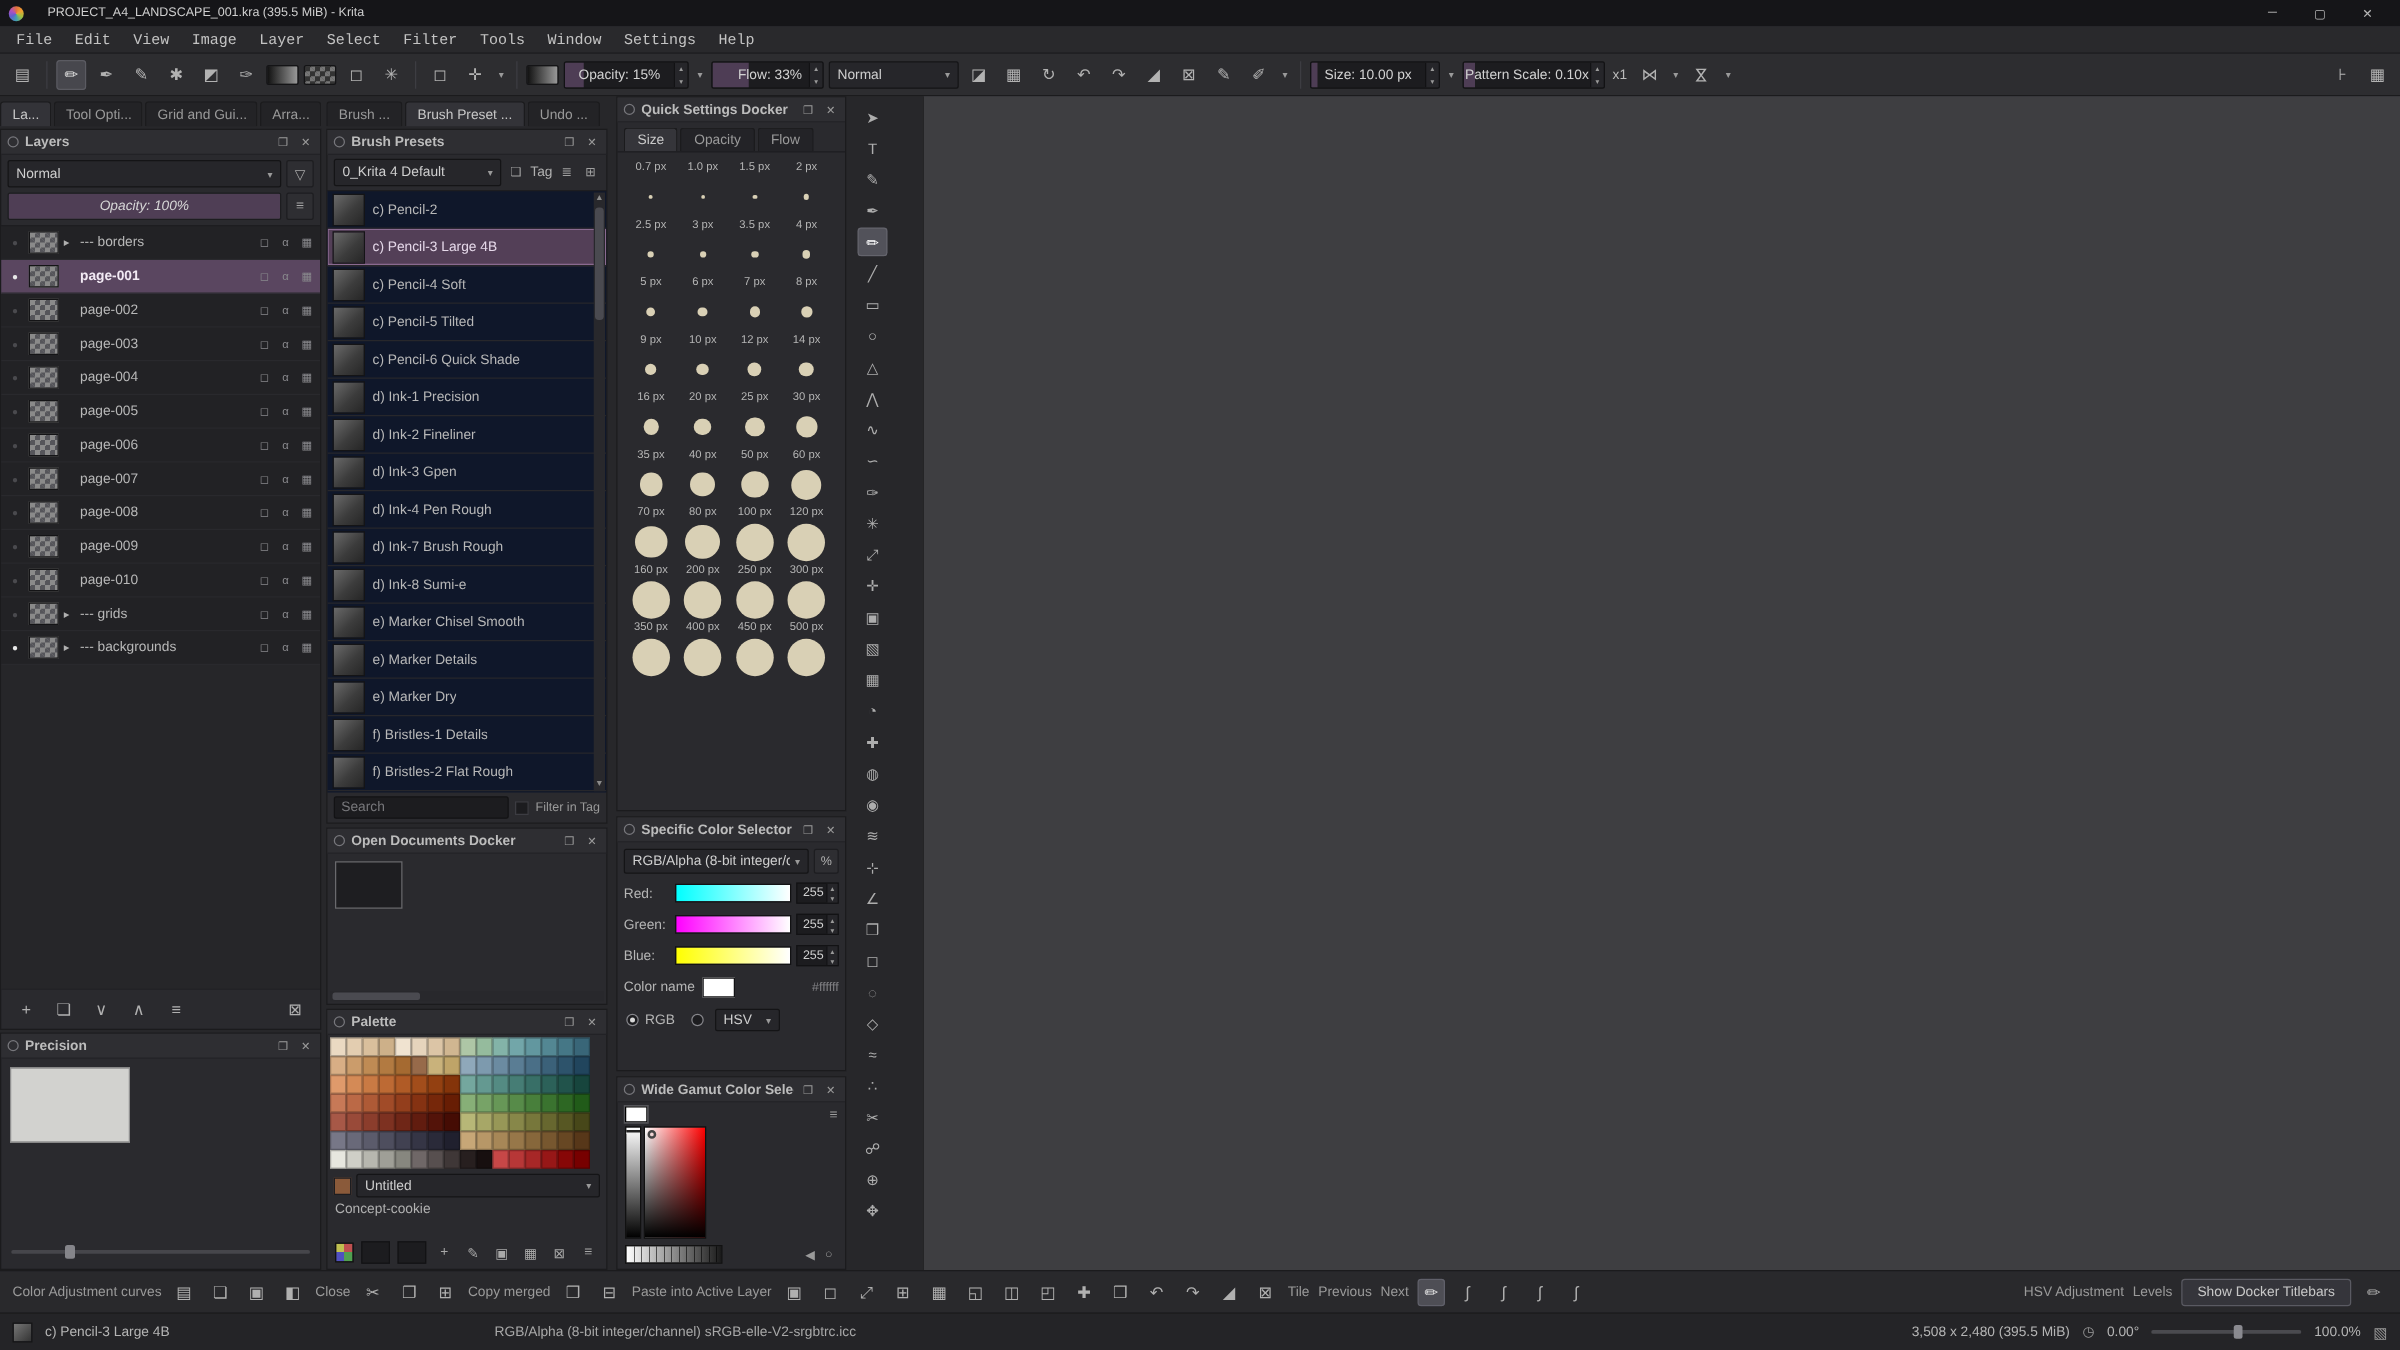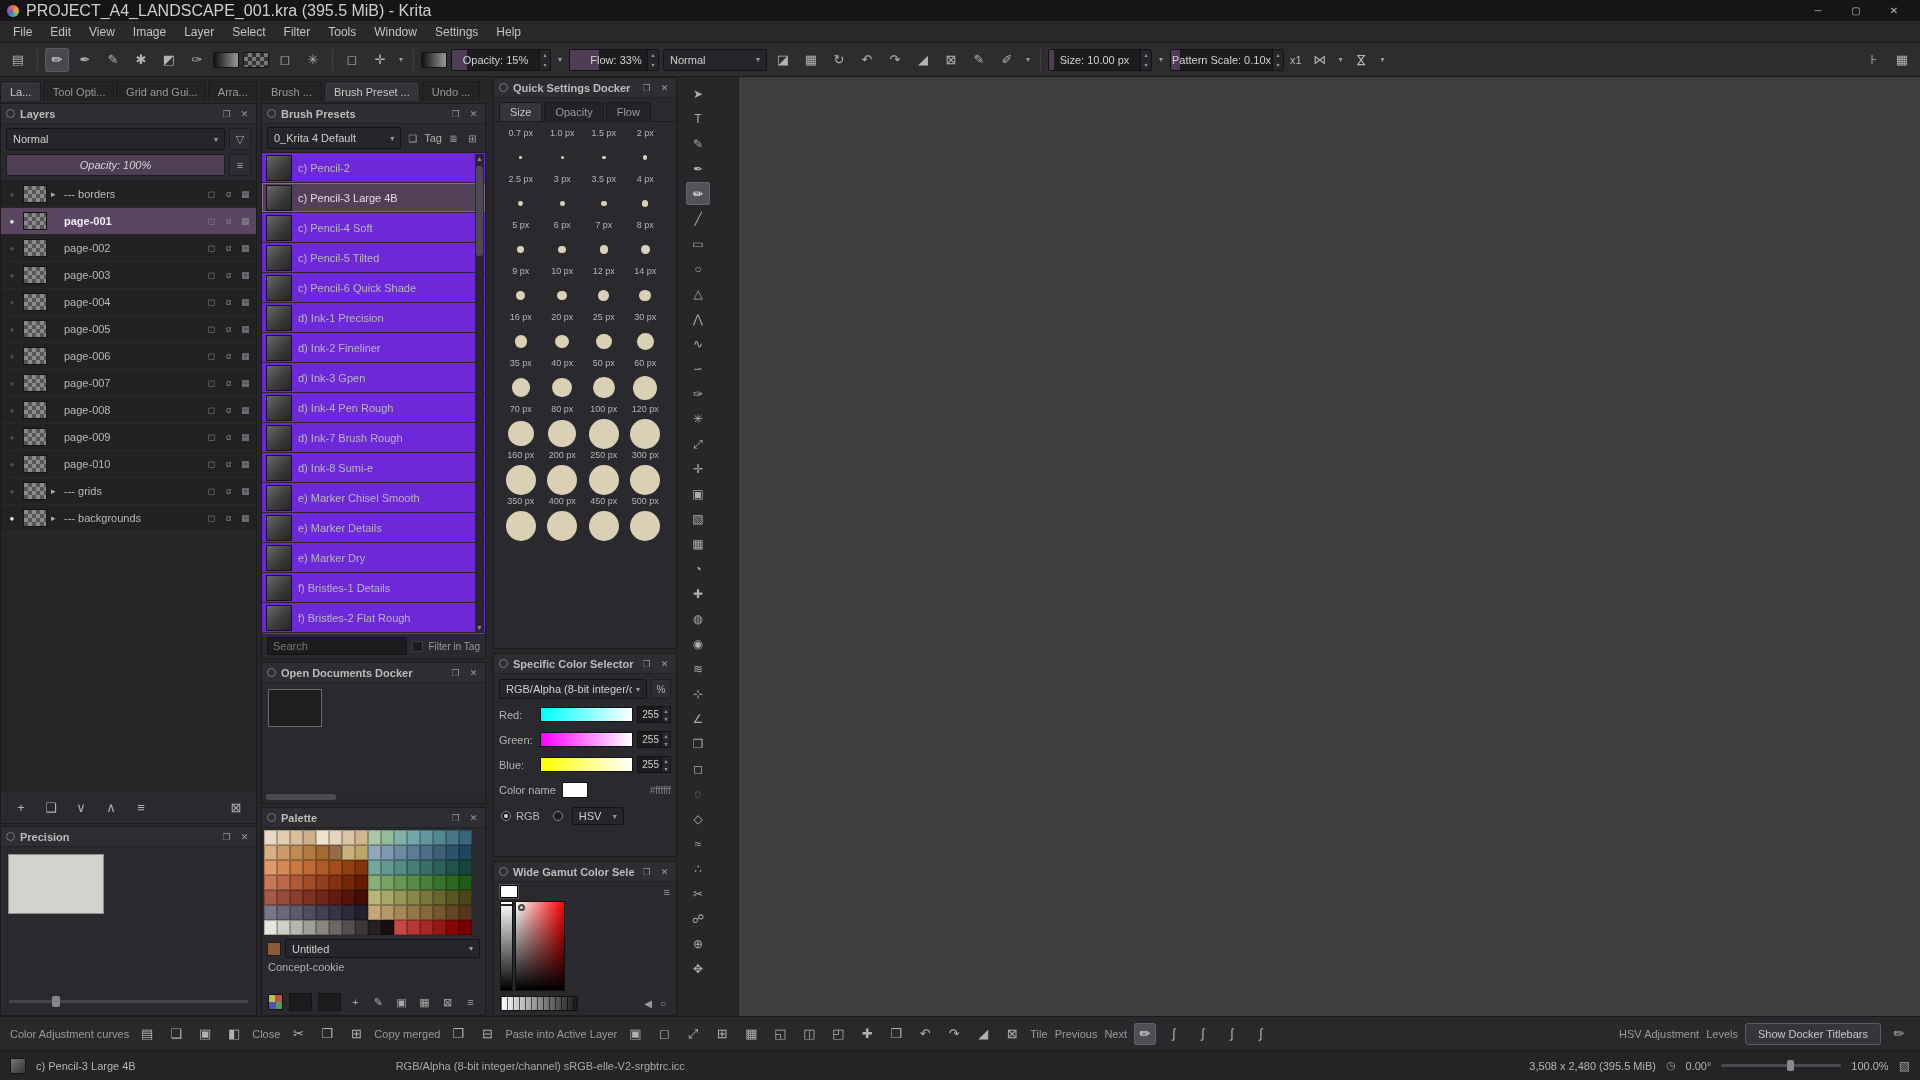--- a/index.html
+++ b/index.html
@@ -2,26 +2,26 @@
 <html><head>
 <meta charset="utf-8">
 <style>
   * { margin:0; padding:0; box-sizing:border-box; }
   html,body { width:1920px; height:1080px; overflow:hidden; }
   body { background:#27272a; font-family:"Liberation Sans", sans-serif; font-size:12px; color:#bdbdbd; }
 
   
   .titlebar { height:21px; background:#151518; display:flex; align-items:center; gap:7px; padding:0 7px; }
   .app-logo { width:12px; height:12px; border-radius:50%; background:conic-gradient(#e07040,#f0a030,#a0c040,#40a0b0,#6060d0,#b050c0,#e07040); flex:0 0 auto; }
-  .title-text { font-size:16px; color:#cfcfcf; white-space:nowrap; }
+  .title-text { font-size:10px; color:#cfcfcf; white-space:nowrap;margin-left:12px; }
   .win-controls { margin-left:auto; display:flex; }
   .winbtn { width:38px; text-align:center; font-size:10px; color:#b8b8b8; }
 
   
-  .menubar { height:22px; background:#29292c; border-bottom:1px solid #1b1b1d; display:flex; align-items:center; padding:0 4px; }
+  .menubar { height:22px; background:#29292c; border-bottom:1px solid #1b1b1d; display:flex; align-items:center; padding:0 4px;font-family:Liberation Mono, monospace; }
   .menu-item { padding:2px 9px; font-size:12px; color:#c3c3c3; white-space:nowrap; }
 
   
   .toolbar { height:34px; background:#2d2d30; border-bottom:1px solid #1b1b1d; display:flex; align-items:center; padding:0 6px; gap:4px; }
   .tbtn { min-width:24px; height:24px; display:inline-flex; align-items:center; justify-content:center; font-size:13px; color:#b2b2b2; border-radius:3px; flex:0 0 auto; }
   .tbtn.pressed { background:#47474d; box-shadow:inset 0 0 0 1px #5b5b62; color:#e2e2e2; }
   .rot90 { transform:rotate(90deg); }
   .tsep { width:1px; height:22px; background:#3d3d42; margin:0 3px; flex:0 0 auto; }
   .tcaret { width:10px; font-size:8px; color:#9a9a9a; text-align:center; flex:0 0 auto; }
   .tlabel { font-size:11px; color:#bbbbbb; padding:0 2px; white-space:nowrap; }
@@ -89,21 +89,21 @@
   .overview-thumb { width:96px; height:60px; margin:7px; background:#d2d2cf; border:1px solid #8f8f8f; }
   .overview-slider { margin:auto 8px 12px; height:3px; background:#46464b; border-radius:2px; position:relative; }
   .overview-slider .handle { position:absolute; left:18%; top:-4px; width:8px; height:11px; background:#85858a; border-radius:2px; }
 
   
   .brush-docker { height:556px; flex:0 0 556px; }
   .chooser-row { display:flex; align-items:center; gap:4px; padding:3px 5px; }
   .chooser-row .dd { flex:1; }
   .mini-ico { width:15px; text-align:center; font-size:10px; color:#a0a0a0; flex:0 0 auto; }
   .tag-label { font-size:11px; color:#b0b0b0; }
-  .brush-list { flex:1; background:#6d28d9; border-top:1px solid #1d1d20; position:relative; overflow:hidden; display:flex; flex-direction:column; }
+  .brush-list { flex:1; background:#0f172a; border-top:1px solid #1d1d20; position:relative; overflow:hidden; display:flex; flex-direction:column; }
   .brush-row { height:30px; flex:0 0 30px; display:flex; align-items:center; gap:6px; padding:0 14px 0 4px; border-bottom:1px solid #27272b; }
   .brush-row.selected { background:#533f57; box-shadow:inset 0 0 0 1px #8a6a90; }
   .brush-thumb { width:26px; height:26px; background:linear-gradient(135deg,#6a6a6a,#3c3c3c 55%,#262626); border:1px solid #141416; flex:0 0 auto; }
   .brush-name { font-size:11px; color:#b8b8b8; white-space:nowrap; overflow:hidden; }
   .brush-row.selected .brush-name { color:#e6d9ea; }
   .vscroll { position:absolute; right:1px; top:1px; bottom:1px; width:9px; background:#28282c; }
   .vscroll .thumb { position:absolute; left:1px; right:1px; top:12px; height:90px; background:#4a4a50; border-radius:3px; }
   .vscroll .arr { position:absolute; left:0; right:0; height:10px; font-size:7px; color:#8a8a8a; text-align:center; line-height:10px; }
   .vscroll .arr.dn { bottom:0; }
   .search-row { height:24px; flex:0 0 24px; display:flex; align-items:center; gap:5px; padding:2px 5px; }

